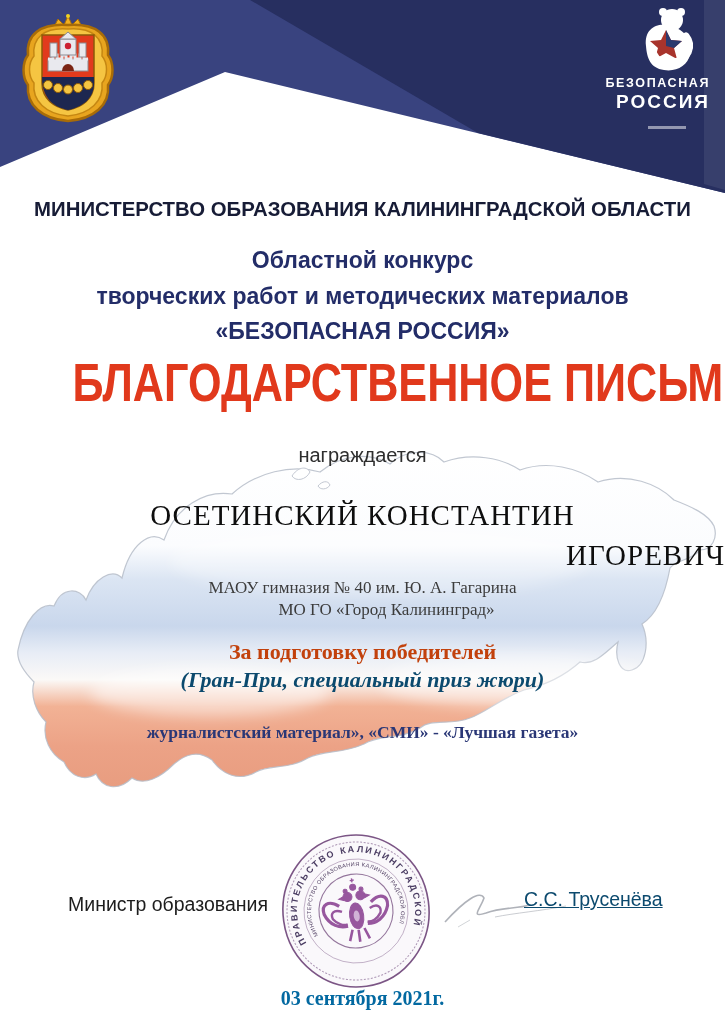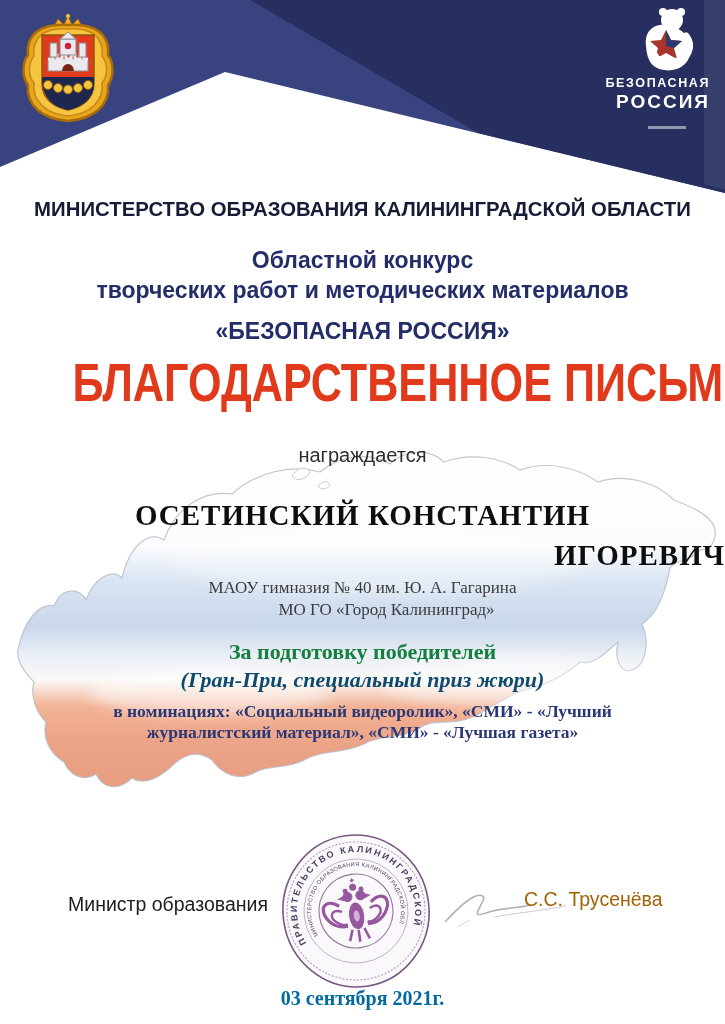--- a/index.html
+++ b/index.html
@@ -14,35 +14,35 @@
   .hdr-svg{left:0;top:0;z-index:1;}
   .arms-svg{left:18px;top:13px;z-index:2;}
   .bear-block{left:592px;top:6px;width:120px;z-index:2;text-align:right;color:#fff;}
   .bear-svg{display:block;margin:0 14px 4px auto;}
   .bear-t1{font-size:12.5px;font-weight:bold;letter-spacing:1.6px;margin-right:2px;}
   .bear-t2{font-size:19px;font-weight:bold;letter-spacing:2px;margin-right:2px;margin-top:1px;}
   .bear-dash{display:inline-block;width:38px;height:3px;background:rgba(255,255,255,.5);margin:13px 26px 0 0;}
   
   .ministry{top:197px;font-size:21px;font-weight:bold;color:#171c36;transform:scaleX(.97);z-index:3;}
   .contest{font-size:23px;font-weight:bold;color:#232d68;z-index:3;}
-  .c1{top:247px;} .c2{top:277px;} .c3{top:318px;}
+  .c1{top:247px;} .c2{top:283px;} .c3{top:318px;}
   .bigtitle{top:351px;font-size:54px;font-weight:bold;color:#e1391c;
     transform:scaleX(.80);transform-origin:50% 50%;letter-spacing:0;z-index:3;}
   .awarded{top:444px;font-size:20px;color:#2e2e2e;z-index:3;}
   .serif{font-family:"Liberation Serif",serif;}
-  .name{font-size:29px;font-weight:bold;color:#0e0e0e;letter-spacing:1px;z-index:3;}
+  .name{font-size:29px;font-weight:normal;color:#0e0e0e;letter-spacing:1px;z-index:3;}
   .n1{top:499px;} .n2{top:539px;text-align:right;}
   .school{font-size:17px;color:#3c3c3c;z-index:3;}
   .s1{top:578px;} .s2{top:600px;padding-left:24px;}
-  .reason1{top:639px;font-size:22px;font-weight:bold;color:#15803d;z-index:3;}
+  .reason1{top:639px;font-size:22px;font-weight:bold;color:#c2410c;z-index:3;}
   .reason2{top:667px;font-size:22px;font-weight:bold;font-style:italic;color:#0c4a6e;z-index:3;}
   .nomin{font-size:17.5px;font-weight:bold;color:#2a3776;z-index:3;}
   .m1{top:701px;} .m2{top:722px;}
   .minister{left:68px;top:893px;font-size:19.5px;color:#1d1d1d;z-index:3;}
-  .signame{left:524px;top:888px;font-size:19.5px;color:#a16207;z-index:3;}
+  .signame{left:524px;top:888px;font-size:19.5px;color:#0c4a6e;z-index:3;text-decoration:underline;}
   .map-svg{left:0;top:440px;z-index:0;}
   .seal-svg{left:280px;top:832px;z-index:2;}
   .sign-svg{left:440px;top:882px;z-index:1;}
   .date{top:987px;font-size:20px;font-weight:bold;color:#0369a1;z-index:3;}
 </style>
 </head>
 <body>
 
 <div class="page">
 
@@ -146,21 +146,20 @@
   <div class="abs ctr bigtitle">БЛАГОДАРСТВЕННОЕ ПИСЬМО</div>
   <div class="abs ctr awarded">награждается</div>
 
   <div class="abs ctr serif name n1">ОСЕТИНСКИЙ КОНСТАНТИН</div>
   <div class="abs ctr serif name n2">ИГОРЕВИЧ</div>
   <div class="abs ctr serif school s1">МАОУ гимназия № 40 им. Ю. А. Гагарина</div>
   <div class="abs ctr serif school s2">МО ГО «Город Калининград»</div>
 
   <div class="abs ctr serif reason1">За подготовку победителей</div>
   <div class="abs ctr serif reason2">(Гран-При, специальный приз жюри)</div>
-  <div class="abs ctr serif nomin m1">в номинациях: «Социальный видеоролик», «СМИ» - «Лучший</div>
   <div class="abs ctr serif nomin m2">журналистский материал», «СМИ» - «Лучшая газета»</div>
 
   <div class="abs minister">Министр образования</div>
   <div class="abs signame">С.С. Трусенёва</div>
 
   <svg class="abs sign-svg" width="135" height="55" viewBox="0 0 135 55">
     <path d="M5,40 C25,18 40,8 44,16 C40,28 30,36 46,31 C62,25 76,27 90,23" fill="none" stroke="#a6aab1" stroke-width="1.6" opacity="0.9"></path>
     <path d="M55,35 C75,31 100,29 126,24" fill="none" stroke="#b3b7bd" stroke-width="1" opacity="0.7"></path>
     <path d="M18,45 L30,38" fill="none" stroke="#b3b7bd" stroke-width="1" opacity="0.6"></path>
   </svg>

